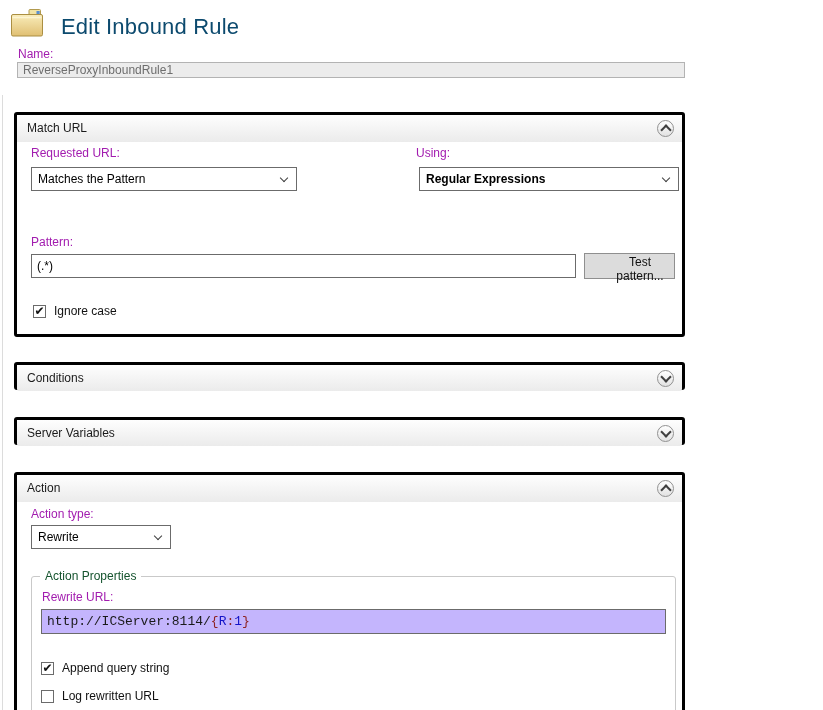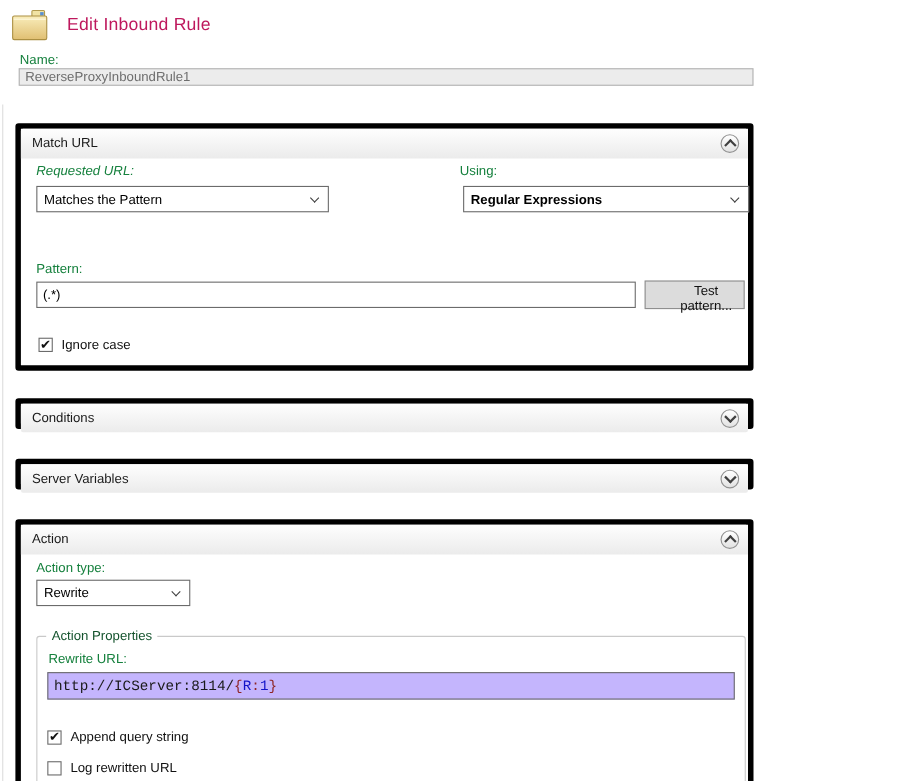--- a/index.html
+++ b/index.html
@@ -7,37 +7,37 @@
     width:823px;height:710px;overflow:hidden;background:#ffffff;
     font-family:"Liberation Sans",sans-serif;color:#1a1a1a;position:relative;
   }
   .abs{position:absolute;}
   #stage{position:absolute;left:0;top:0;width:823px;height:710px;}
 
   
   .pane-edge{left:2px;top:95px;width:1px;height:615px;background:#dcdcdc;}
 
   
-  .page-title{left:61px;top:14px;font-size:16px;color:#be185d;letter-spacing:.2px;}
+  .page-title{left:61px;top:14px;font-size:22px;color:#0c4a6e;letter-spacing:.2px;}
   .folder-icon{left:8px;top:7px;width:38px;height:33px;}
 
   
-  .lbl{font-size:12px;color:#15803d;}
+  .lbl{font-size:12px;color:#a21caf;}
 
   
   .name-box{
     left:17px;top:62px;width:668px;height:16px;box-sizing:border-box;
     background:#ececec;border:1px solid #b3b3b3;color:#6e6e6e;
     font-size:12px;font-family:"Liberation Sans",sans-serif;padding:0 5px;
   }
 
   
   .panel{
     left:14px;width:671px;box-sizing:border-box;background:#fff;
-    border:5px solid #000000;border-radius:3px;
+    border:3px solid #000000;border-radius:3px;
   }
   .panel-header{
     position:relative;height:27px;line-height:27px;padding-left:10px;
     font-size:12px;color:#1a1a1a;
     background:linear-gradient(#fefefe,#ebebeb);
     border-radius:2px 2px 0 0;
   }
   .bar{height:28px;}
   .bar .panel-header{height:26px;line-height:26px;border-radius:2px;}
 
@@ -129,21 +129,21 @@
   <input class="abs name-box" readonly="" value="ReverseProxyInboundRule1" style="">
 
   <div class="abs panel" style="top:112px;height:225px;">
     <div class="panel-header">
       <span>Match URL</span>
       <span class="chev-btn">
         <span class="chev up"></span>
       </span>
     </div>
 
-    <div class="abs lbl" style="left:14px;top:31px;font-style:italic;">Requested URL:</div>
+    <div class="abs lbl" style="left:14px;top:31px;">Requested URL:</div>
     <div class="combo" style="left:14px;top:52px;width:266px;">
       <span>Matches the Pattern</span>
       <span class="arrow"></span>
     </div>
 
     <div class="abs lbl" style="left:399px;top:31px;">Using:</div>
     <div class="combo" style="left:402px;top:52px;width:260px;font-weight:bold;">
       <span>Regular Expressions</span>
       <span class="arrow"></span>
     </div>

